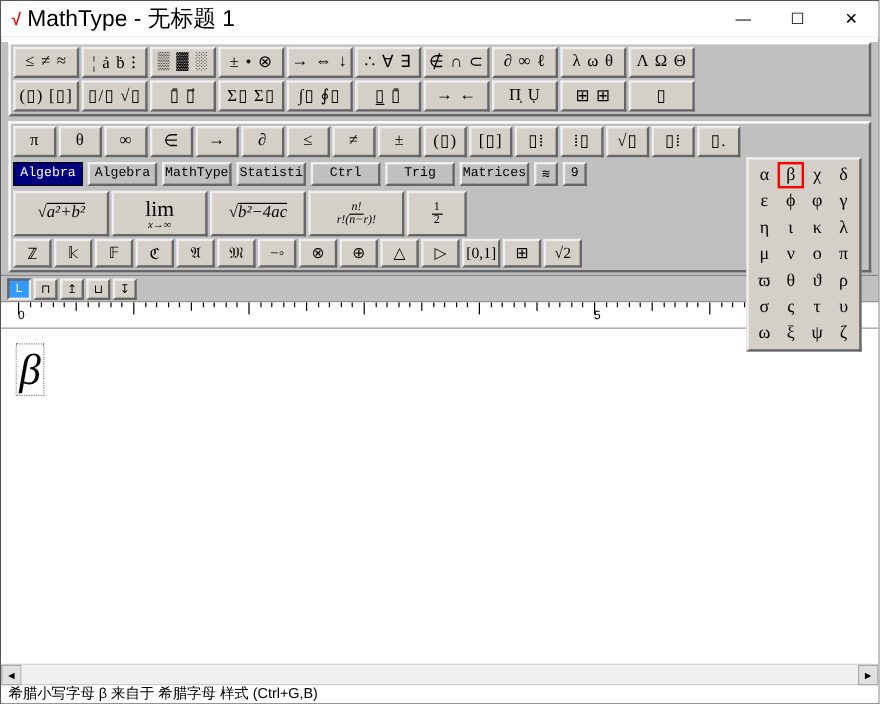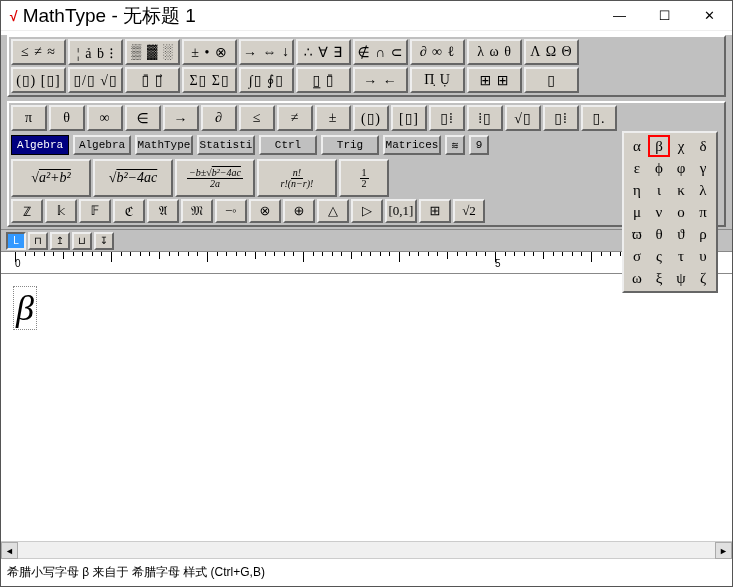--- a/index.html
+++ b/index.html
@@ -30,21 +30,21 @@
   .stbtn.active { background:#3399ff; color:#fff; border-color:#666 #eee #eee #666;}
   .ruler { height:22px; background:#fff; border-bottom:1px solid #888; position:relative; font-size:10px;}
   .ruler .tick { position:absolute; top:0; height:6px; border-left:1px solid #000;}
   .ruler .label { position:absolute; top:6px; font-size:10px;}
   .editor { flex:1; background:#fff; padding:12px; overflow:auto; position:relative;}
   .editor .beta { font-family:"Times New Roman",serif; font-style:italic; font-size:36px; }
   .editor .cursor { border:1px dotted #888; display:inline-block; padding:0 2px;}
   .scrollbar-h { height:17px; background:#f0f0f0; border-top:1px solid #ccc; display:flex;}
   .sbtn { width:17px; height:17px; background:#e0e0e0; border:1px solid #aaa; display:flex; align-items:center; justify-content:center; font-size:9px;}
   .sbar-track { flex:1; background:#f0f0f0;}
-  .statusbar { height:28px; background:#fff; border-top:1px solid #ccc; display:flex; align-items:center; padding:0 6px; font-size:12px;}
+  .statusbar { height:16px; background:#fff; border-top:1px solid #ccc; display:flex; align-items:center; padding:0 6px; font-size:12px;}
   .mainarea { flex:1; display:flex; flex-direction:column; position:relative;}
   .tbarea { position:relative;}
   .flexfrac { display:inline-flex; flex-direction:column; align-items:center; font-size:10px; line-height:1;}
   .flexfrac .num { border-bottom:1px solid #000; padding:0 2px;}
 </style>
 </head>
 <body>
 
 <div class="window">
   <div class="titlebar">
@@ -116,28 +116,28 @@
         <div class="tabbtn off">Matrices</div>
         <div class="tabbtn off" style="min-width:20px">≋</div>
         <div class="tabbtn off" style="min-width:20px">9</div>
       </div>
       <div class="tbrow">
         <div class="bigbtn">
           <span style="font-style:normal">√</span>
               <span style="text-decoration:overline">a²+b²</span>
         </div>
         <div class="bigbtn">
+          <span class="flexfrac">
+                <span style="font-size:18px;font-style:normal">lim</span>
+                <span style="font-size:9px">x→∞</span>
+              </span>
+        </div>
+        <div class="bigbtn">
           <span style="font-style:normal">√</span>
               <span style="text-decoration:overline">b²−4ac</span>
-        </div>
-        <div class="bigbtn">
-          <span class="flexfrac">
-                <span class="num">−b±√<span style="text-decoration:overline">b²−4ac</span></span>
-                <span>2a</span>
-              </span>
         </div>
         <div class="bigbtn">
           <span class="flexfrac">
                 <span class="num">n!</span>
                 <span>r!(n−r)!</span>
               </span>
         </div>
         <div class="bigbtn" style="min-width:50px">
           <span class="flexfrac" style="font-style:normal">
                 <span class="num">1</span>

